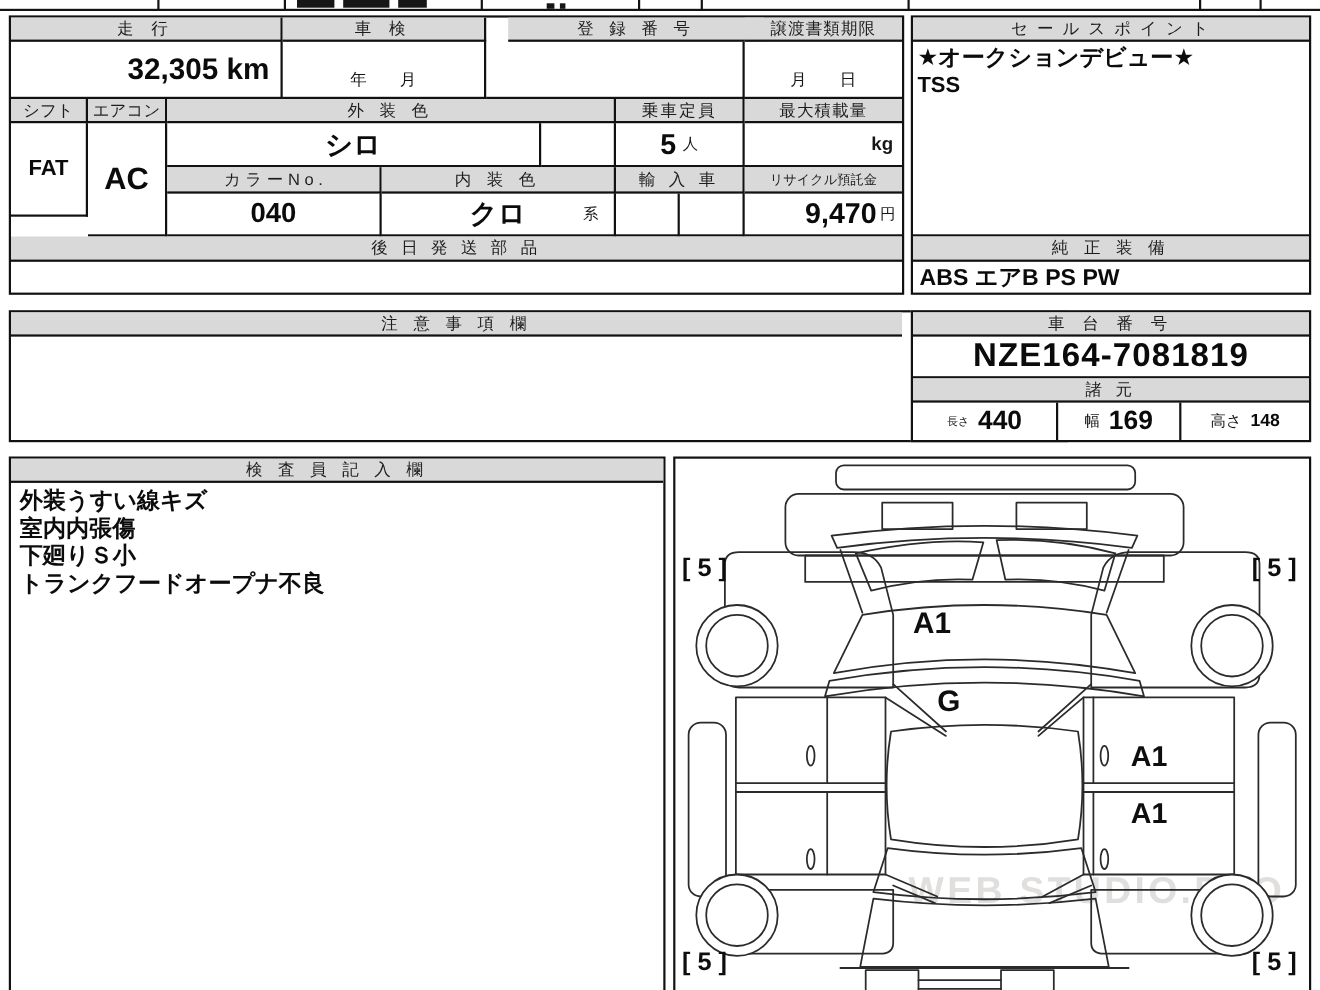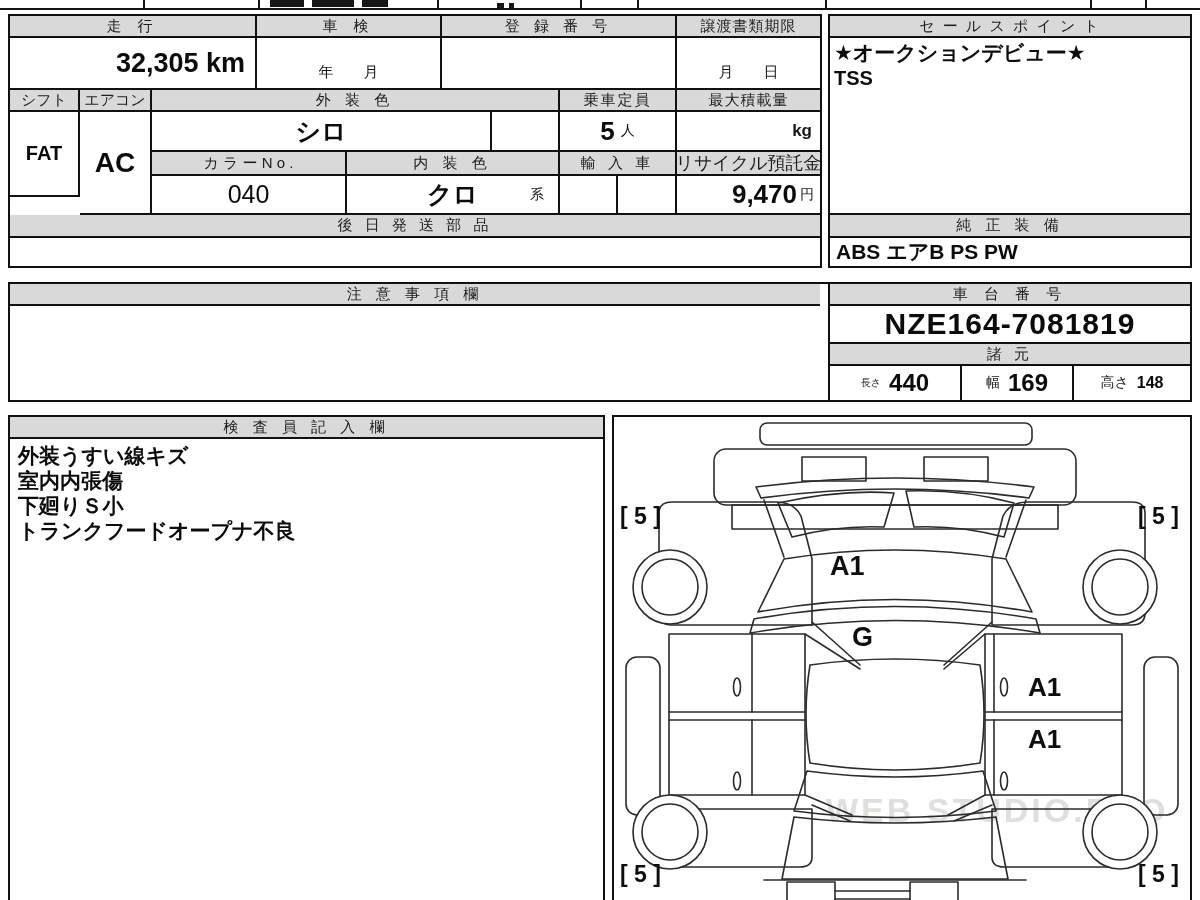--- a/index.html
+++ b/index.html
@@ -41,21 +41,21 @@
     <div class="frag" style="left:312px;top:0;width:42px;height:7px"></div>
     <div class="frag" style="left:362px;top:0;width:26px;height:7px"></div>
     <div class="frag" style="left:497px;top:3px;width:7px;height:5px"></div>
     <div class="frag" style="left:509px;top:3px;width:5px;height:5px"></div>
   </div>
 
   <div class="tbl" style="left:8px;top:14px;width:814px;height:254px;">
 
     <div class="cell hd br bb" style="left:0;top:0;width:247px;height:22px;letter-spacing:6px">走 行</div>
     <div class="cell hd br bb" style="left:247px;top:0;width:185px;height:22px;letter-spacing:6px">車 検</div>
-    <div class="cell hd br bb" style="left:432px;top:0;width:235px;height:22px;letter-spacing:5px">登 録 番 号</div>
+    <div class="cell hd br bb" style="left:452px;top:0;width:235px;height:22px;letter-spacing:5px">登 録 番 号</div>
     <div class="cell hd bb" style="left:667px;top:0;width:143px;height:22px;letter-spacing:1px">譲渡書類期限</div>
 
     <div class="cell br bb right" style="left:0;top:22px;width:247px;height:52px;font-weight:bold;font-size:27px;padding-right:10px;color:#0b0b0b">32,305 km</div>
     <div class="cell br bb bottom" style="left:247px;top:22px;width:185px;height:52px;padding-bottom:6px">年　　月</div>
     <div class="cell br bb" style="left:432px;top:22px;width:235px;height:52px"></div>
     <div class="cell bb bottom" style="left:667px;top:22px;width:143px;height:52px;padding-bottom:6px">月　　日</div>
 
     <div class="cell hd br bb" style="left:0;top:74px;width:70px;height:22px">シフト</div>
     <div class="cell hd br bb" style="left:70px;top:74px;width:72px;height:22px">エアコン</div>
     <div class="cell hd br bb" style="left:142px;top:74px;width:408px;height:22px;letter-spacing:5px">外 装 色</div>
@@ -71,23 +71,23 @@
     <div class="cell br bb" style="left:550px;top:96px;width:117px;height:40px">
       <span class="vbig">5</span>
       <span class="unit">人</span>
     </div>
 
     <div class="cell bb right" style="left:667px;top:96px;width:143px;height:40px;font-weight:bold;font-size:17px;padding-right:8px">kg</div>
 
     <div class="cell hd br bb" style="left:142px;top:136px;width:195px;height:24px">カ ラ ー N o .</div>
     <div class="cell hd br bb" style="left:337px;top:136px;width:213px;height:24px;letter-spacing:5px">内 装 色</div>
     <div class="cell hd br bb" style="left:550px;top:136px;width:117px;height:24px;letter-spacing:4px">輸 入 車</div>
-    <div class="cell hd bb" style="left:667px;top:136px;width:143px;height:24px;font-size:18px">リサイクル預託金</div>
-
-    <div class="cell br bb" style="left:142px;top:160px;width:195px;height:39px;font-weight:normal;font-size:25px;color:#0b0b0b">040</div>
+    <div class="cell hd bb" style="left:667px;top:136px;width:143px;height:24px;font-size:12px">リサイクル預託金</div>
+
+    <div class="cell br bb" style="left:142px;top:160px;width:195px;height:39px;font-weight:bold;font-size:25px;color:#0b0b0b">040</div>
     <div class="cell br bb" style="left:337px;top:160px;width:213px;height:39px;position:absolute">
       <span style="font-weight:bold;font-size:25px;color:#0b0b0b">クロ</span>
       <span style="position:absolute;right:14px;font-size:14px">系</span>
     </div>
     <div class="cell br bb" style="left:550px;top:160px;width:58px;height:39px"></div>
     <div class="cell br bb" style="left:608px;top:160px;width:59px;height:39px"></div>
     <div class="cell bb right" style="left:667px;top:160px;width:143px;height:39px;padding-right:6px">
       <span class="vbig">9,470</span>
       <span class="unit" style="margin-left:3px">円</span>
     </div>

